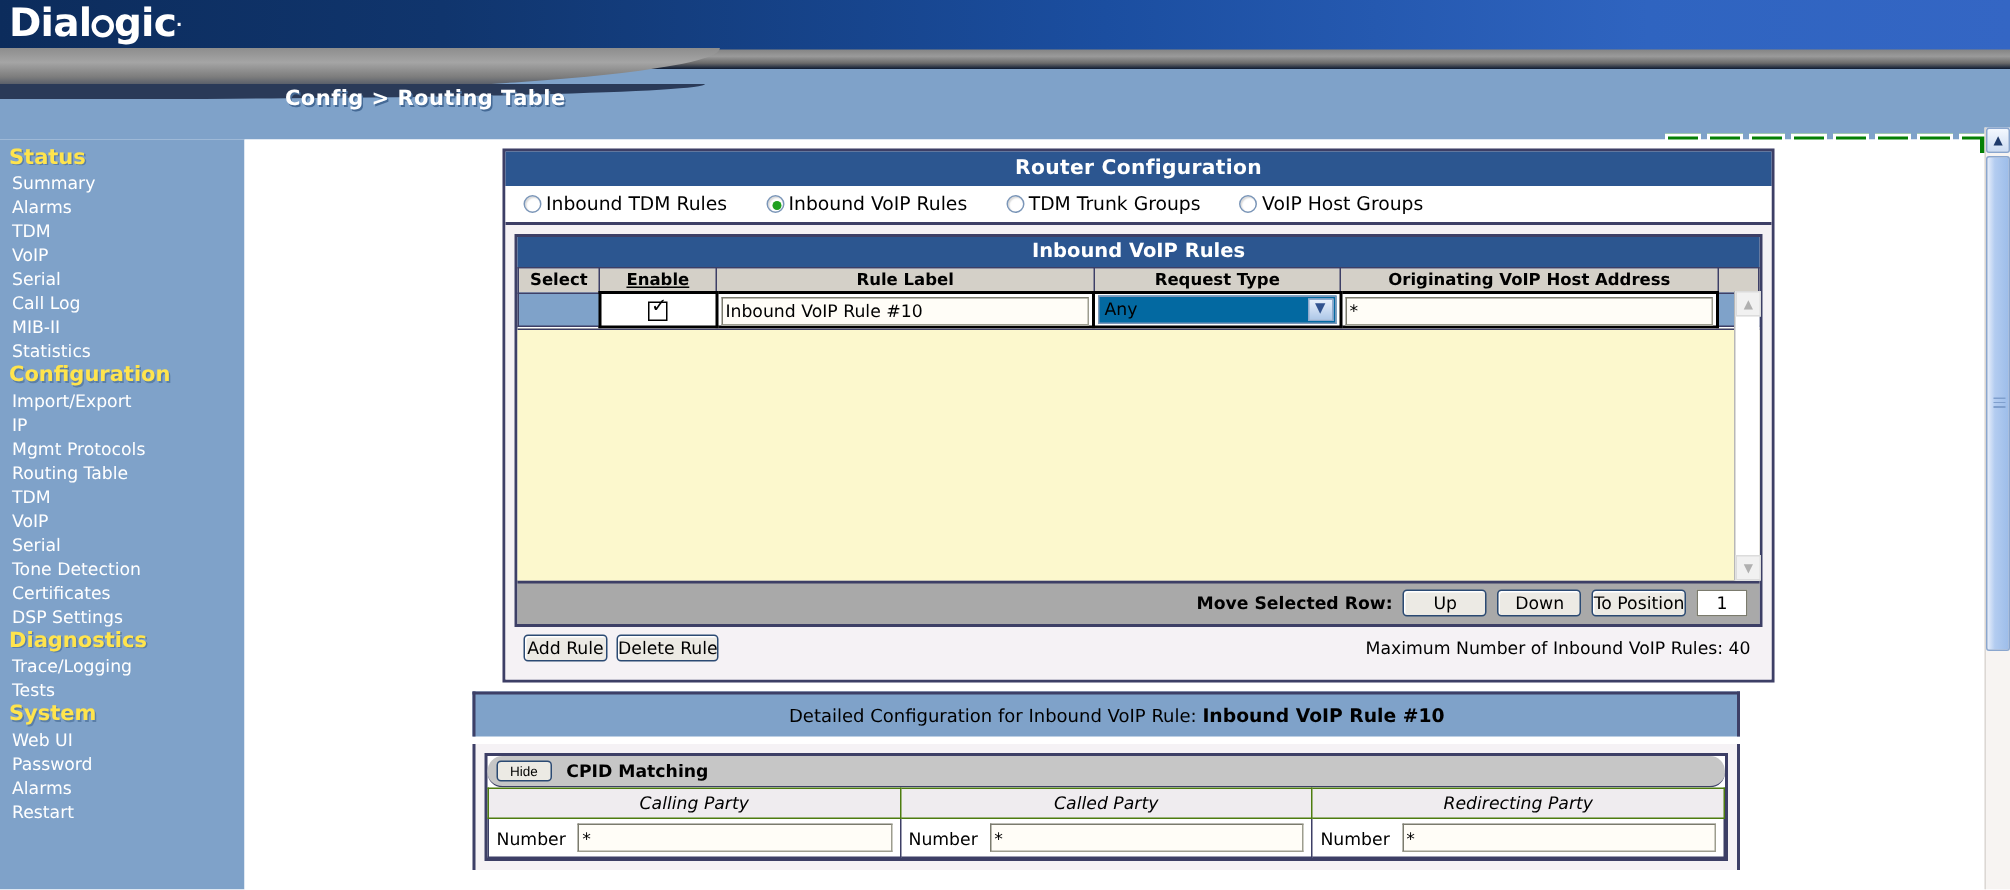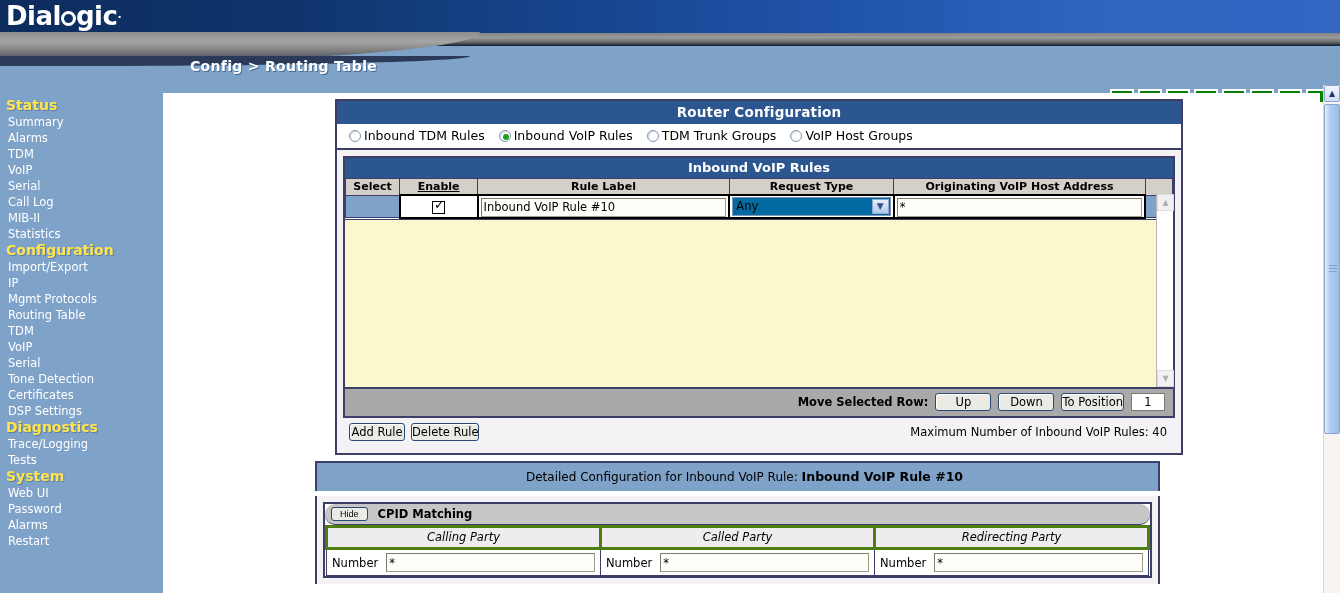--- a/index.html
+++ b/index.html
@@ -94,21 +94,21 @@
     margin-left: 20px;
   }
   .panel-title {
     background: #2c5690; color: #ffffff;
     font-size: 13.5px; font-weight: bold; text-align: center;
     padding: 3px 0 4px; letter-spacing: 0.2px;
   }
   .radio-row {
     background: #ffffff; padding: 4px 0 5px 12px;
     border-bottom: 2px solid #3d3f66;
-    display: flex; align-items: center; gap: 0px;
+    display: flex; align-items: center; gap: 12px;
     font-size: 12.5px; color: #000;
   }
   .radio-opt { display: flex; align-items: center; margin-right: 14px; cursor: pointer; }
   .radio-dot {
     width: 12px; height: 12px; border-radius: 50%;
     border: 1px solid #7b96b8; background: #ffffff;
     margin-right: 3px; position: relative; flex: none;
     box-shadow: inset 1px 1px 1px rgba(0,0,0,0.15);
   }
   .radio-dot.on::after {
@@ -237,21 +237,21 @@
     background: #c6c6c6; padding: 3px 6px; display: flex; align-items: center;
     gap: 10px; border-bottom: 1px solid #3d3f66; border-radius: 10px;
   }
   .hide-btn {
     background: #eceae4; border: 1px solid #2b4a73; border-radius: 3px;
     font-size: 9px; padding: 1px 8px; cursor: pointer; color: #000;
   }
   .cpid-label { font-size: 11.5px; font-weight: bold; color: #000; }
   table.party { border-collapse: collapse; width: 100%; }
   table.party th {
-    background: #efecef; border: 3px solid #4d7c0f; font-size: 11.5px;
+    background: #efecef; border: 1px solid #4d7c0f; font-size: 11.5px;
     font-style: italic; font-weight: normal; padding: 2px 0 3px; text-align: center;
   }
   table.party td {
     border: 1px solid #3d3f66; padding: 3px 5px; background: #ffffff;
   }
   .party-row { display: flex; align-items: center; gap: 8px; }
   .party-lbl { font-size: 11.5px; color: #000; white-space: nowrap; }
 
   
   .page-sb {

